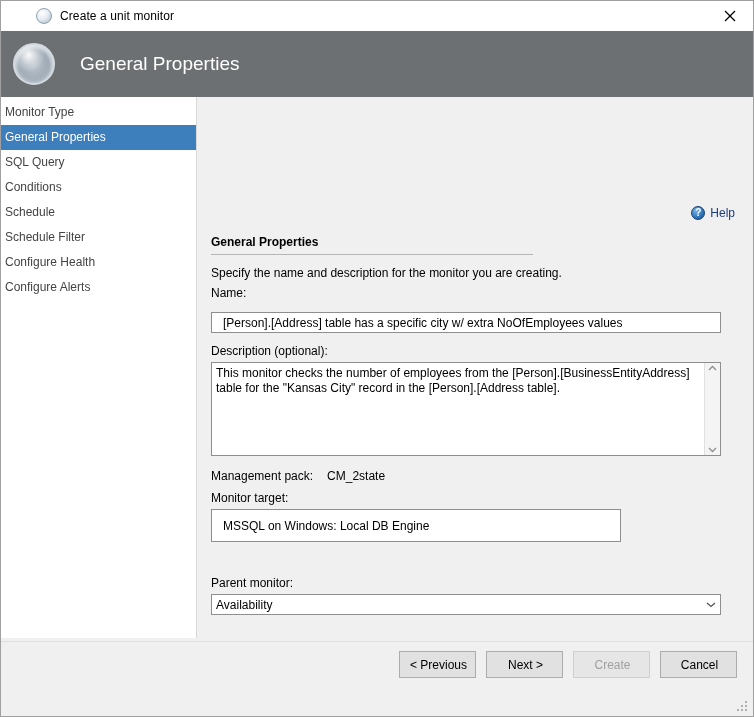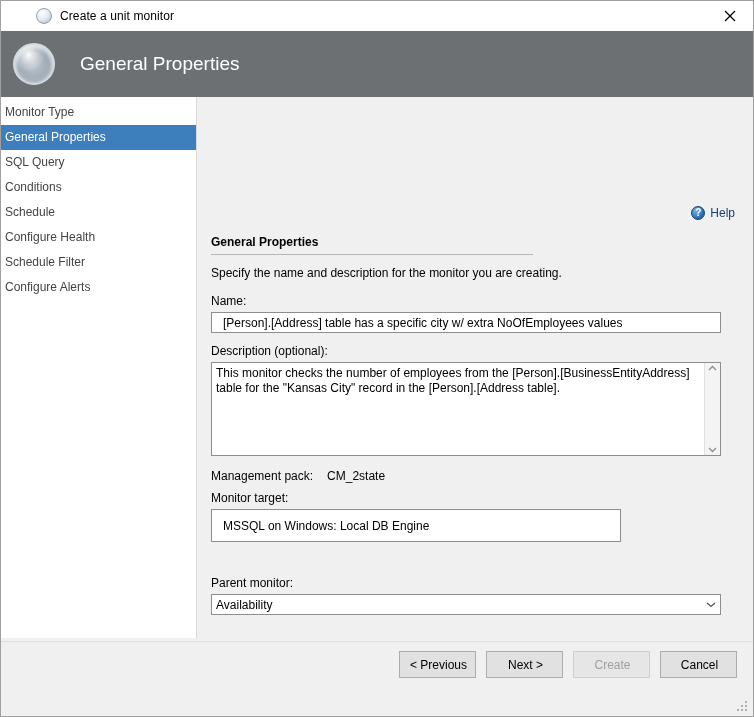--- a/index.html
+++ b/index.html
@@ -361,37 +361,37 @@
   </div>
 
   <div class="body-row">
 
     <div class="sidebar">
       <div class="nav-item">Monitor Type</div>
       <div class="nav-item selected">General Properties</div>
       <div class="nav-item">SQL Query</div>
       <div class="nav-item">Conditions</div>
       <div class="nav-item">Schedule</div>
+      <div class="nav-item">Schedule Filter</div>
       <div class="nav-item">Configure Health</div>
-      <div class="nav-item">Schedule Filter</div>
       <div class="nav-item">Configure Alerts</div>
     </div>
 
     <div class="content">
 
       <div class="help-link">
         <div class="help-icon">?</div>
         <div class="help-text">Help</div>
       </div>
 
       <div class="section-title">General Properties</div>
       <div class="section-rule"></div>
       <div class="section-desc">Specify the name and description for the monitor you are creating.</div>
 
-      <div class="lbl" style="left:14px; top:197px;text-align:right;">Name:</div>
+      <div class="lbl" style="left:14px; top:189px;text-align:right;">Name:</div>
       <input class="txt-input" id="name-input" type="text" value="[Person].[Address] table has a specific city w/ extra NoOfEmployees values" style="">
 
       <div class="lbl" style="left:14px; top:247px;">Description (optional):</div>
       <div class="desc-wrap">
         <div class="desc-text">This monitor checks the number of employees from the [Person].[BusinessEntityAddress] table for the "Kansas City" record in the [Person].[Address table].</div>
         <div class="scrollbar">
           <svg class="sb-arrow" width="9" height="7" viewBox="0 0 9 7" aria-hidden="true">
             <polyline points="1,5 4.5,1.5 8,5" fill="none" stroke="#8d8d8d" stroke-width="1.3"></polyline>
           </svg>
           <svg class="sb-arrow" width="9" height="7" viewBox="0 0 9 7" aria-hidden="true">

